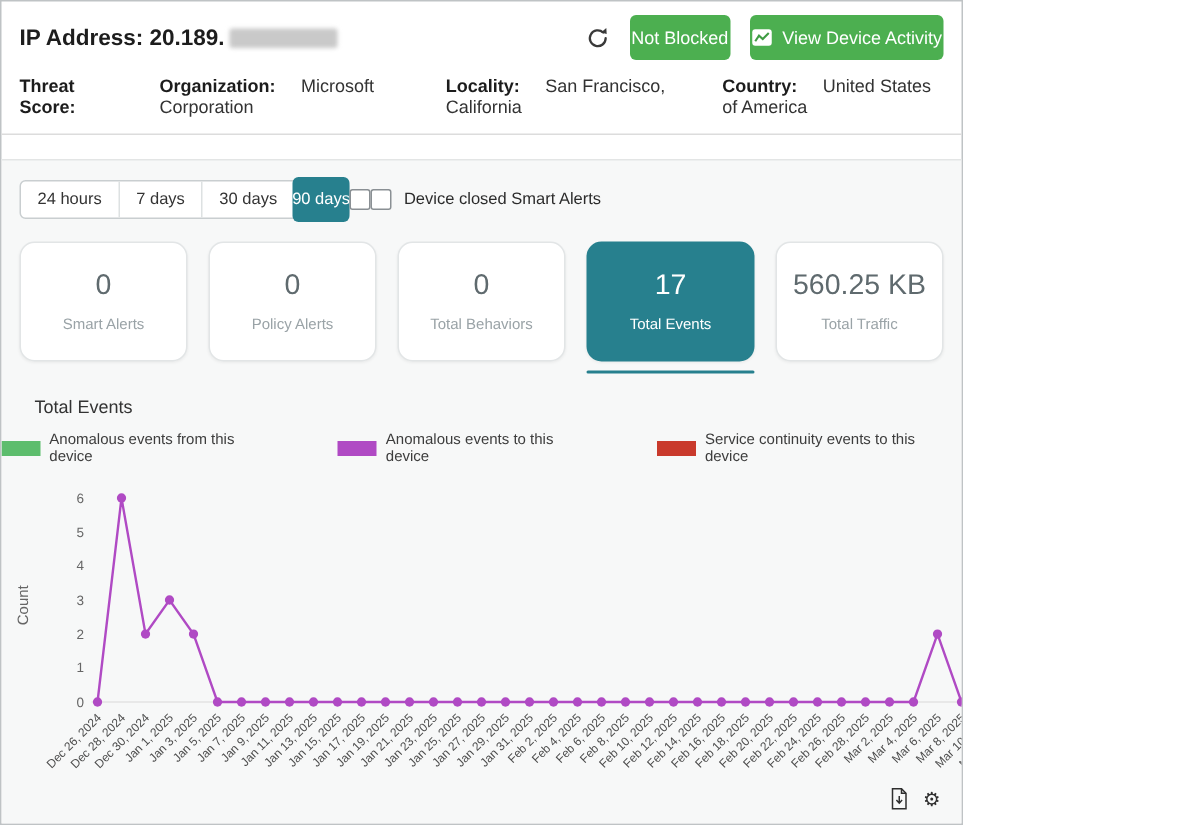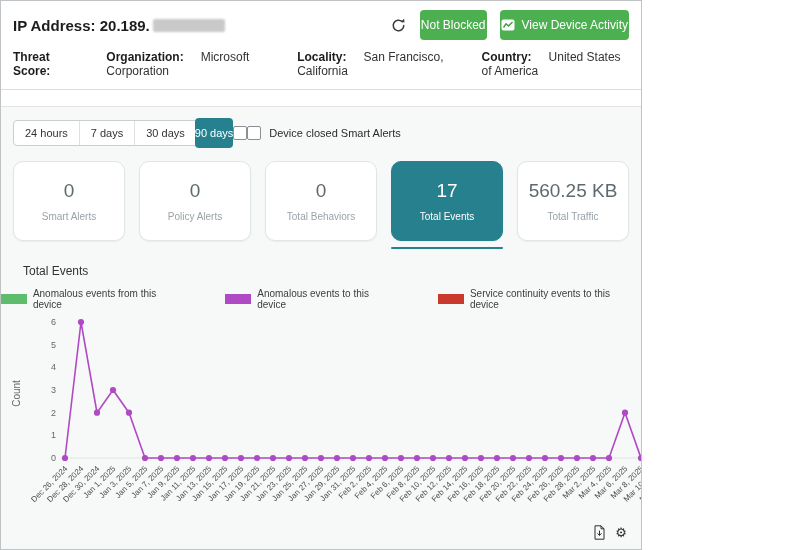--- a/index.html
+++ b/index.html
@@ -38,21 +38,21 @@
   .card{background:#fff;border:1px solid #e2e5e6;border-radius:10px;height:80px;display:flex;flex-direction:column;align-items:center;justify-content:center;gap:9px;box-shadow:0 1px 2px rgba(0,0,0,.05);cursor:pointer}
   .num{font-size:19px;color:#5f6a6e}
   .cap{font-size:10px;color:#9aa3a7;text-align:center}
   .card.selected{background:var(--teal,#27808e);border-color:var(--teal,#27808e)}
   .card.selected .num,.card.selected .cap{color:#fff}
   .uline{height:2px;margin-top:6px;border-radius:1px;background:transparent}
   .uline.selected{background:var(--teal,#27808e)}
 
   
   .chart-title{font-size:12px;color:#333;margin:15px 0 10px 22px}
-  .legend{display:flex;align-items:center;gap:38px;font-size:10px;color:#3d3d3d;margin-bottom:2px}
+  .legend{display:flex;align-items:center;gap:38px;font-size:10px;color:#3d3d3d;margin-bottom:12px}
   .li{display:flex;align-items:center;gap:6px}
   .sw{width:26px;height:10px;display:inline-block}
   .chart-wrap{position:relative;margin-left:6px}
   .ylab{position:absolute;left:-4px;top:76px;font-size:10px;color:#666;transform:rotate(-90deg)}
   .ytick{font-size:9px;fill:#666;text-anchor:end;font-family:"Liberation Sans",sans-serif}
   .xtick{font-size:8px;fill:#4d4d4d;text-anchor:end;font-family:"Liberation Sans",sans-serif}
 
   .chart-tools{position:absolute;right:14px;bottom:9px;display:flex;align-items:center;gap:9px;color:#2f2f2f}
   .gear{font-size:13px;line-height:1;cursor:pointer}
 </style>

